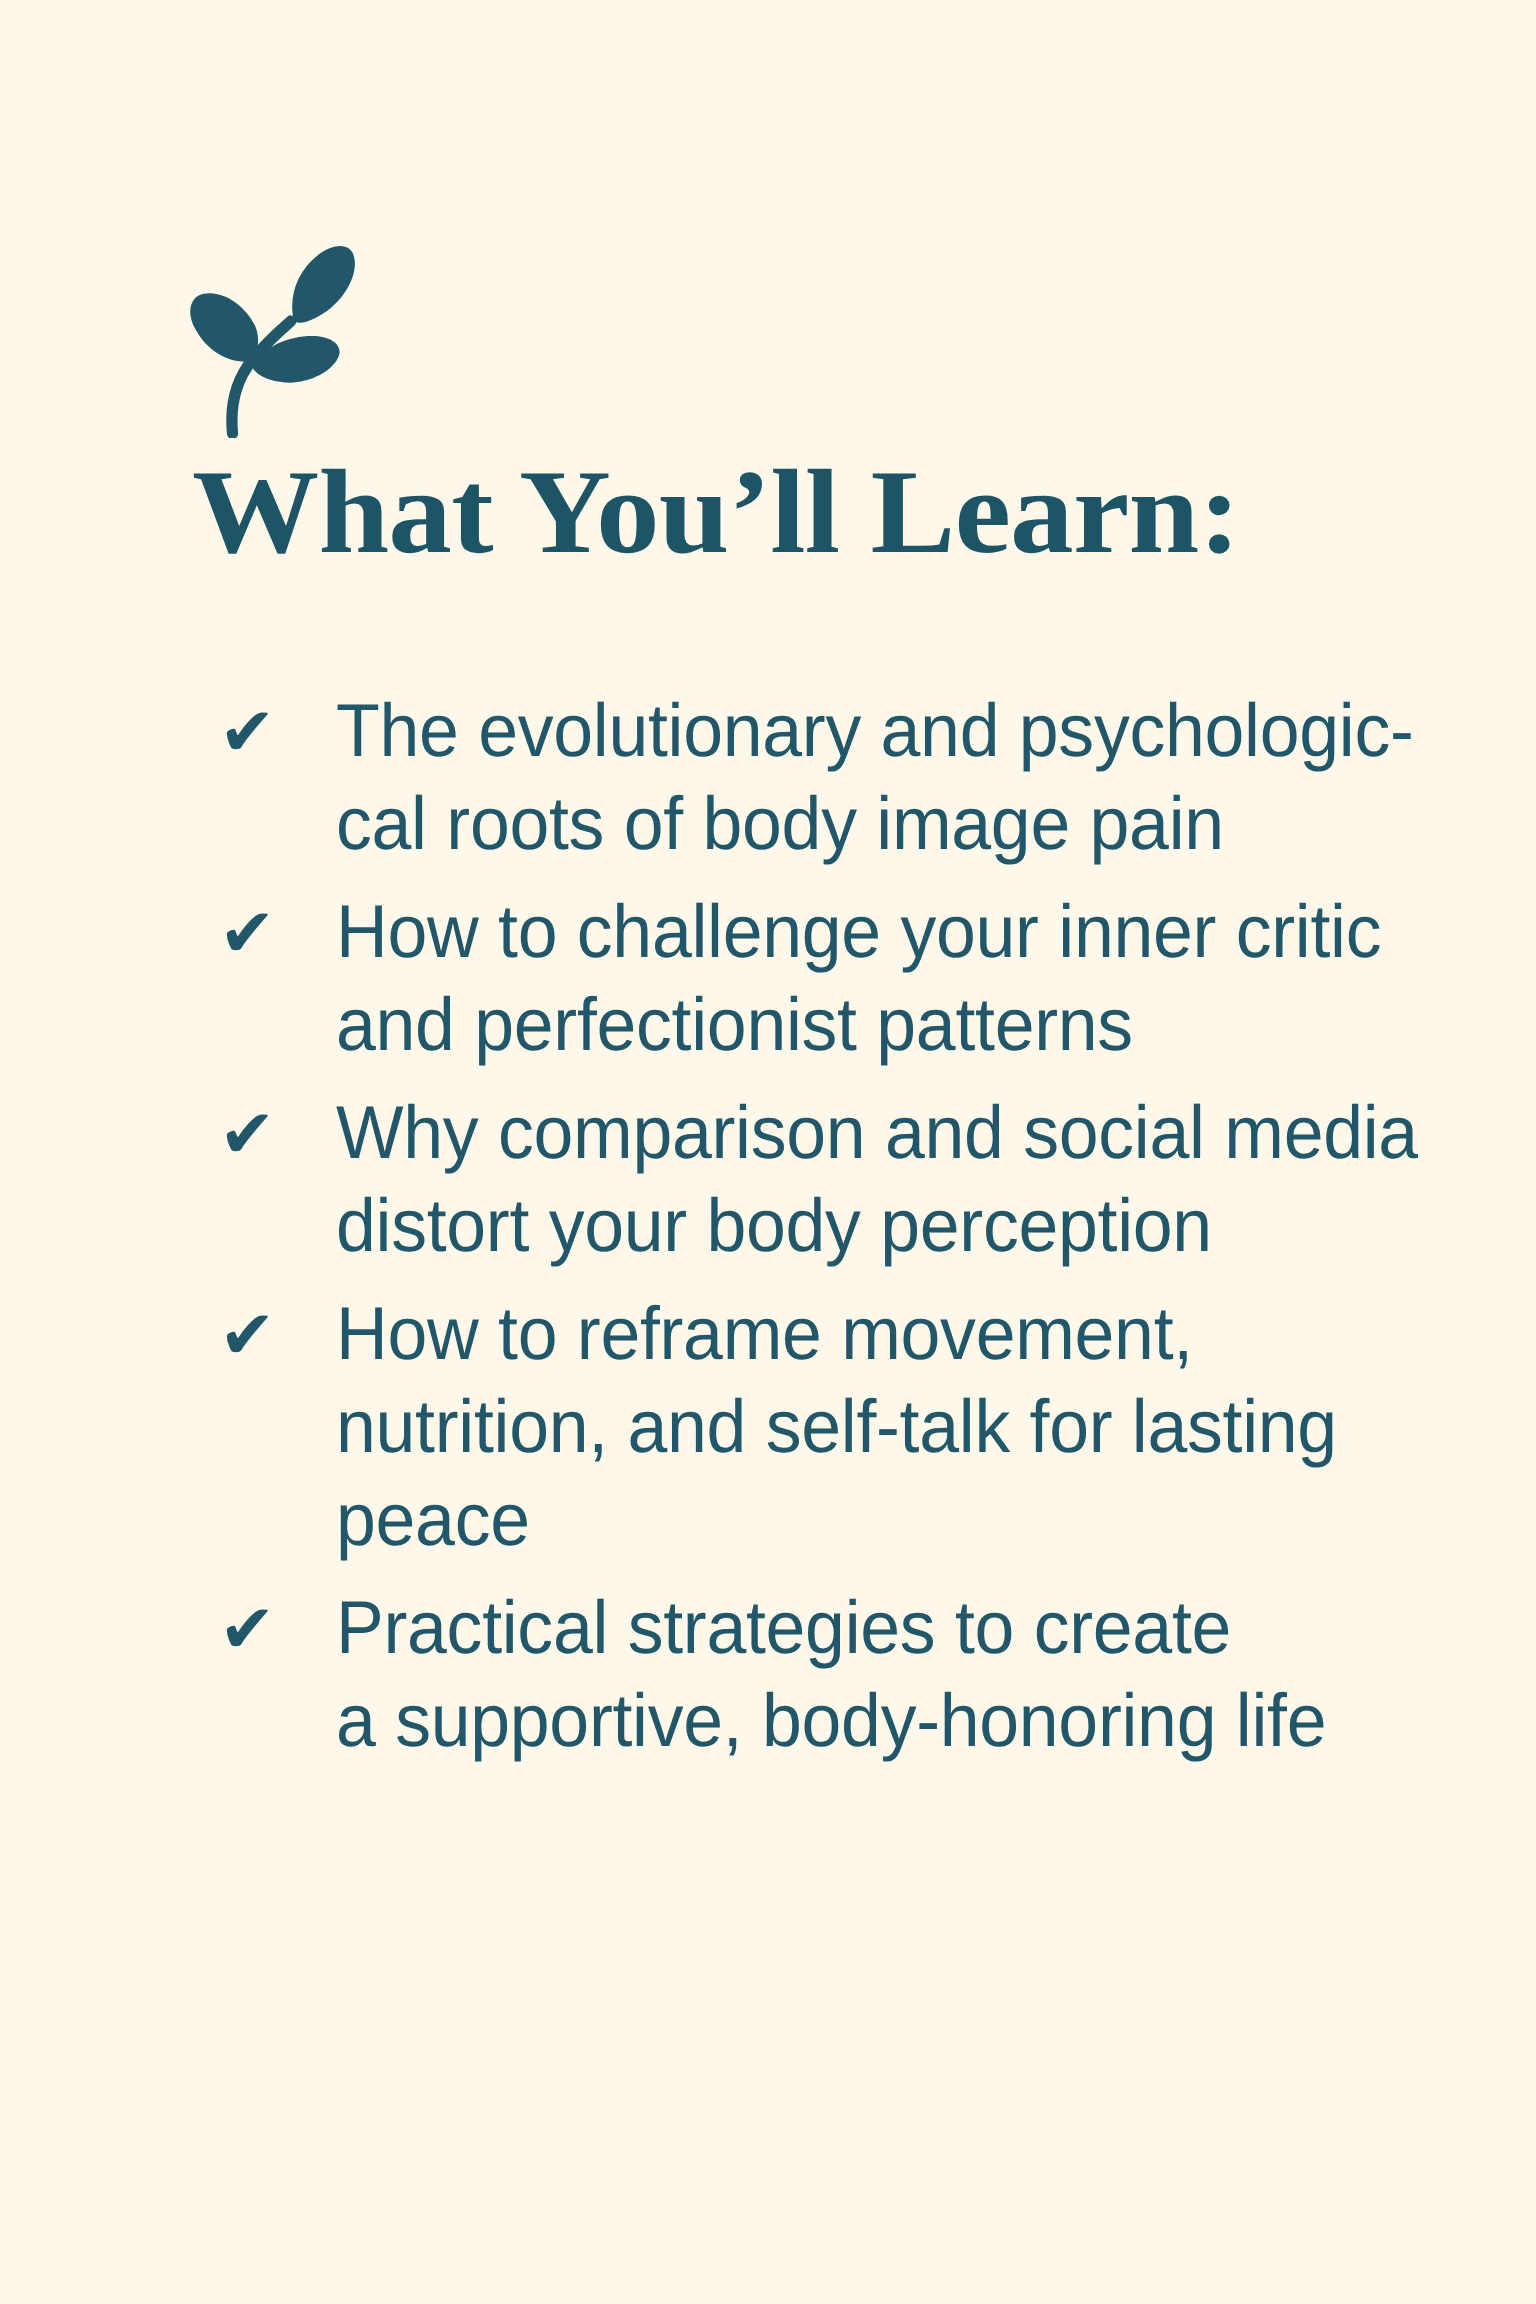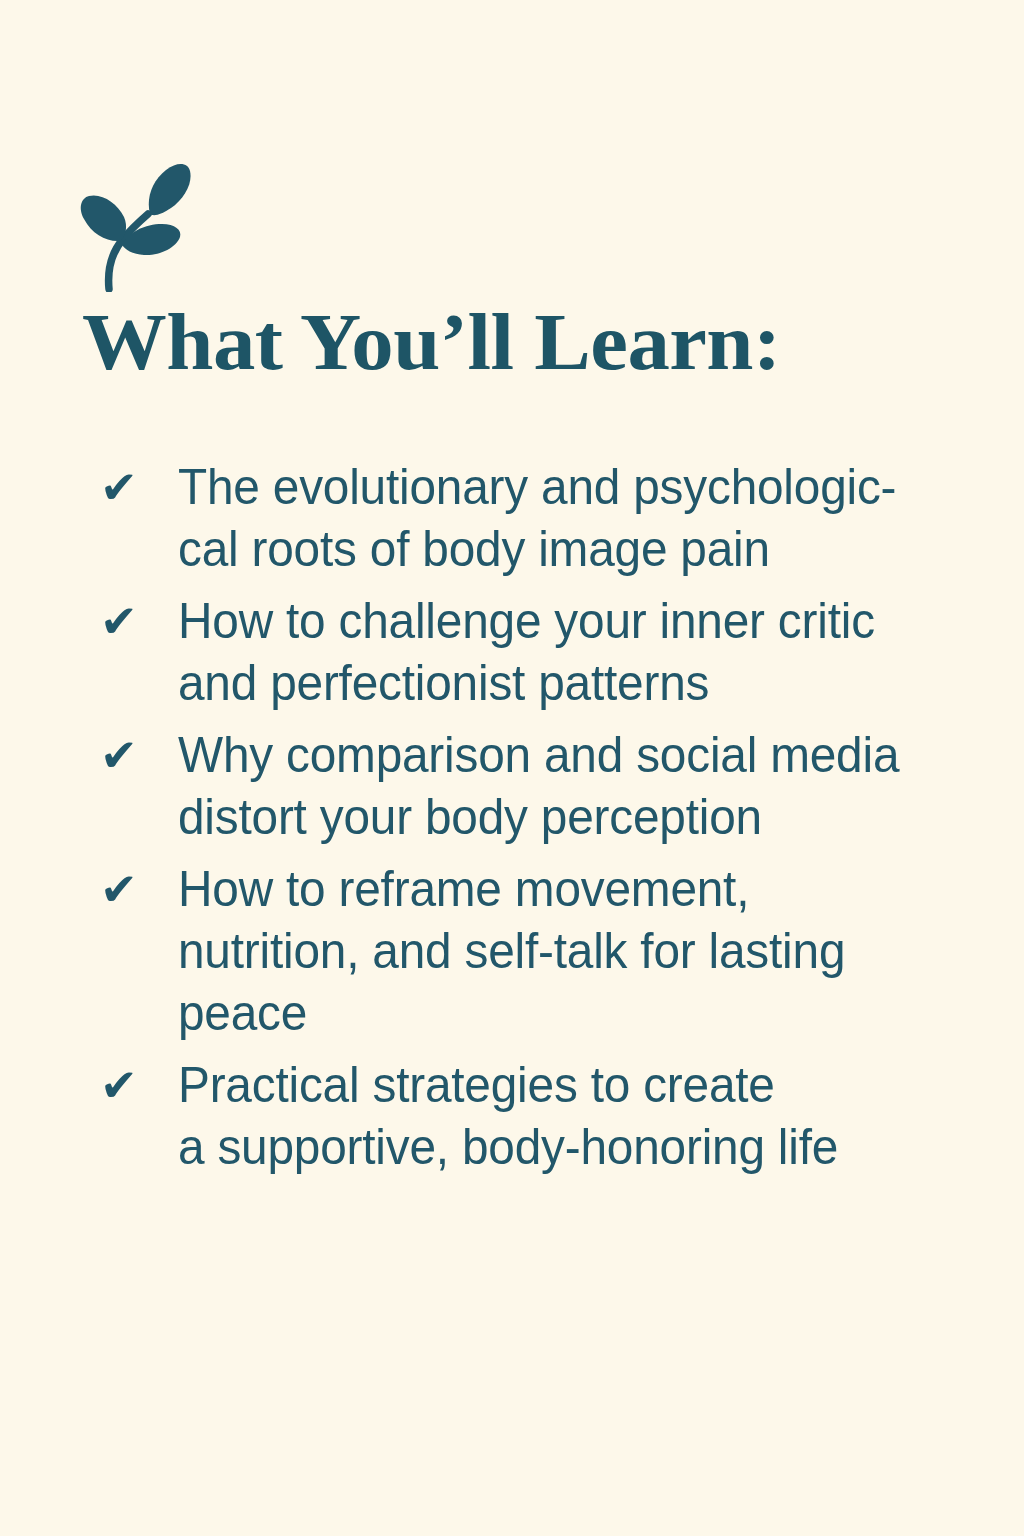--- a/index.html
+++ b/index.html
@@ -12,20 +12,21 @@
     background: #fdf8ea;
     font-family: "Liberation Sans", sans-serif;
     overflow: hidden;
     position: relative;
   }
 
   .card {
     position: absolute;
     inset: 0;
     background: #fdf8ea;
+    margin-left: 46px;
   }
 
   
   .leaf-wrap {
     position: absolute;
     left: 76px;
     top: 162px;
     width: 124px;
     height: 130px;
   }

